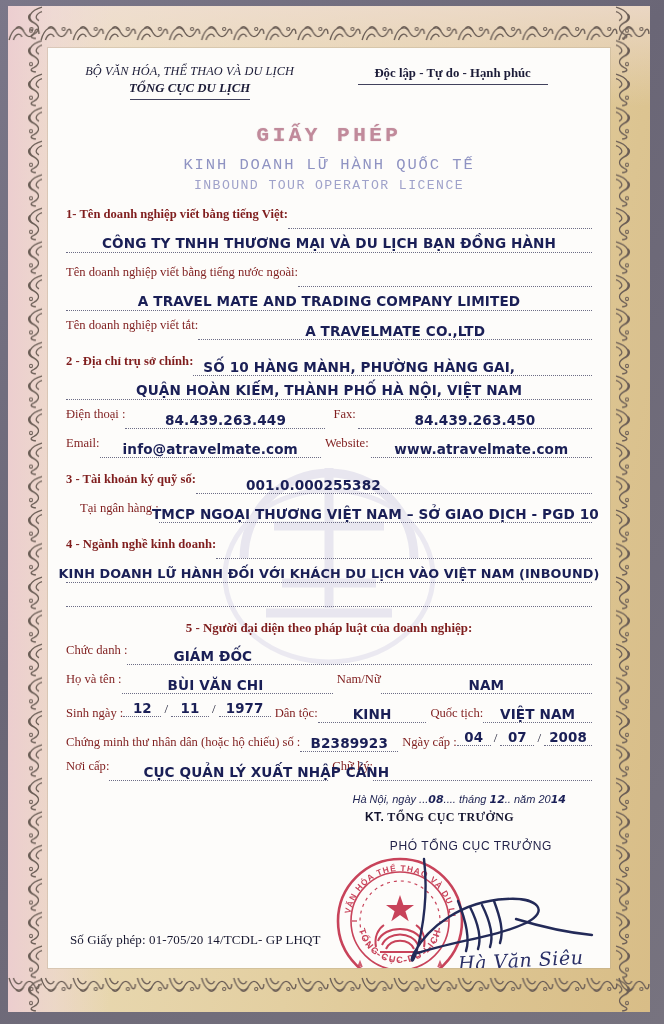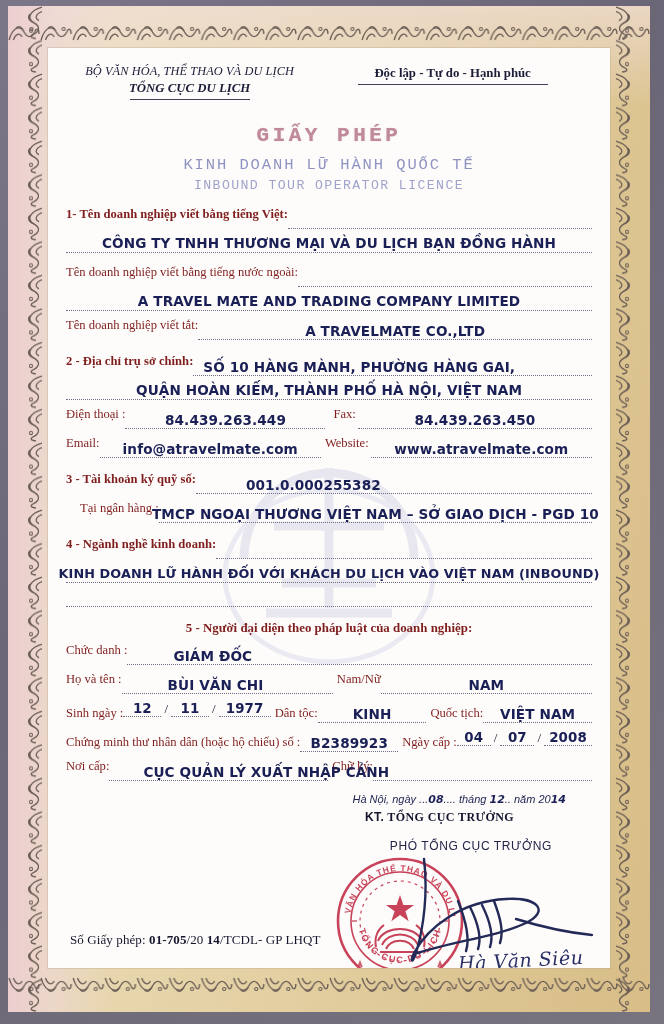--- a/index.html
+++ b/index.html
@@ -165,21 +165,21 @@
     font-size: 19px; color: #2a2f66;
     letter-spacing: .5px;
     transform: rotate(-3deg);
   }
 
   
   .licno {
     position: absolute; left: 22px; bottom: 20px;
     font-size: 13px; color: #16162e; letter-spacing: .1px;
   }
-  .licno b { font-weight: bold; }
+  .licno b { font-weight: normal; }
 </style>
 </head>
 <body>
 
 <div id="page">
   <div class="sheet">
     <div class="band"></div>
     <div class="band-tint"></div>
 
     <div class="ornament">

